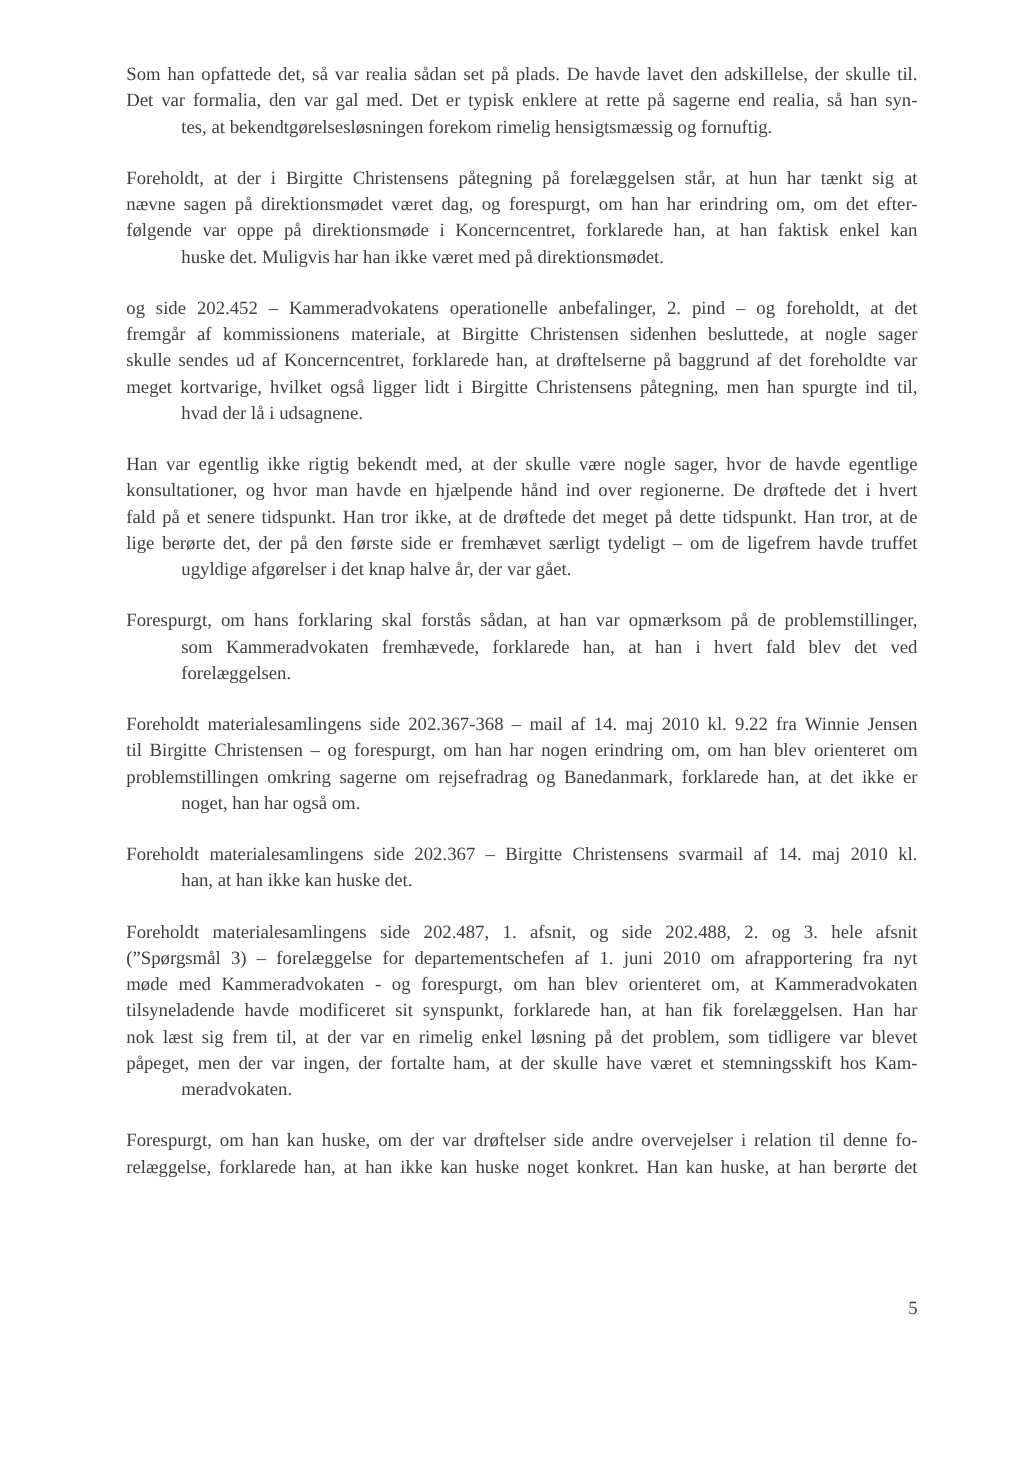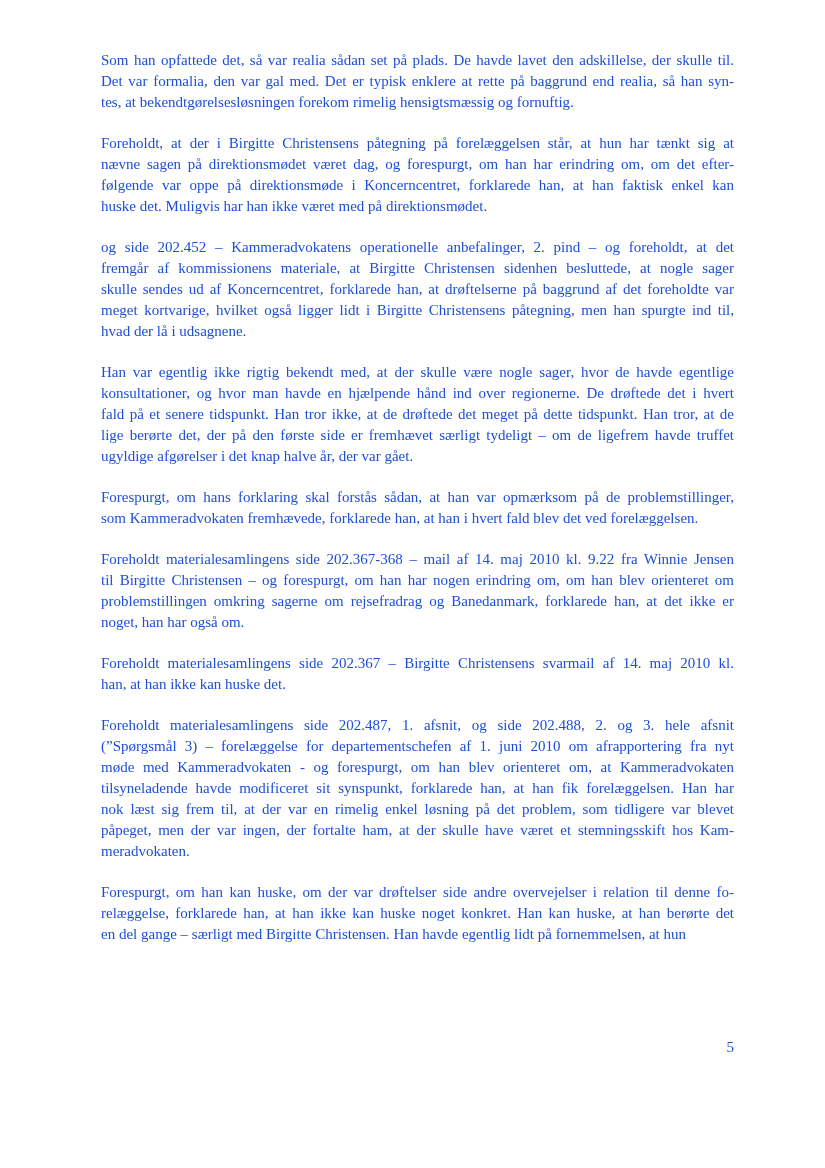--- a/index.html
+++ b/index.html
@@ -6,59 +6,60 @@
     margin: 0;
     padding: 0;
     background: #ffffff;
   }
   .page {
     position: relative;
     width: 825px;
     height: 1168px;
     background: #ffffff;
     font-family: "Liberation Serif", serif;
-    color: #1d4ed8;
+    color: #404040;
     overflow: hidden;
   }
   .text-block {
     position: absolute;
     left: 101px;
     top: 50px;
     width: 633px;
   }
   .paragraph {
     margin: 0 0 20px 0;
   }
   .line {
     font-size: 15px;
     line-height: 21px;
     text-align: justify;
     text-align-last: justify;
   }
   .line.last {
     text-align-last: left;
+    margin-left: 44px;
   }
   .page-number {
     position: absolute;
     left: 101px;
     top: 1037px;
     width: 633px;
     text-align: right;
     font-size: 15px;
     line-height: 21px;
   }
 </style>
 </head>
 <body>
 
 <div class="page">
   <div class="text-block" id="text-block">
       <div class="paragraph">
         <div class="line">Som han opfattede det, så var realia sådan set på plads. De havde lavet den adskillelse, der skulle til.</div>
-        <div class="line">Det var formalia, den var gal med. Det er typisk enklere at rette på baggrund end realia, så han syn-</div>
+        <div class="line">Det var formalia, den var gal med. Det er typisk enklere at rette på sagerne end realia, så han syn-</div>
         <div class="line last">tes, at bekendtgørelsesløsningen forekom rimelig hensigtsmæssig og fornuftig.</div>
       </div>
       <div class="paragraph">
         <div class="line">Foreholdt, at der i Birgitte Christensens påtegning på forelæggelsen står, at hun har tænkt sig at</div>
         <div class="line">nævne sagen på direktionsmødet været dag, og forespurgt, om han har erindring om, om det efter-</div>
         <div class="line">følgende var oppe på direktionsmøde i Koncerncentret, forklarede han, at han faktisk enkel kan</div>
         <div class="line last">huske det. Muligvis har han ikke været med på direktionsmødet.</div>
       </div>
       <div class="paragraph">
         <div class="line">og side 202.452 – Kammeradvokatens operationelle anbefalinger, 2. pind – og foreholdt, at det</div>
@@ -93,17 +94,16 @@
         <div class="line">(”Spørgsmål 3) – forelæggelse for departementschefen af 1. juni 2010 om afrapportering fra nyt</div>
         <div class="line">møde med Kammeradvokaten - og forespurgt, om han blev orienteret om, at Kammeradvokaten</div>
         <div class="line">tilsyneladende havde modificeret sit synspunkt, forklarede han, at han fik forelæggelsen. Han har</div>
         <div class="line">nok læst sig frem til, at der var en rimelig enkel løsning på det problem, som tidligere var blevet</div>
         <div class="line">påpeget, men der var ingen, der fortalte ham, at der skulle have været et stemningsskift hos Kam-</div>
         <div class="line last">meradvokaten.</div>
       </div>
       <div class="paragraph">
         <div class="line">Forespurgt, om han kan huske, om der var drøftelser side andre overvejelser i relation til denne fo-</div>
         <div class="line">relæggelse, forklarede han, at han ikke kan huske noget konkret. Han kan huske, at han berørte det</div>
-        <div class="line last">en del gange – særligt med Birgitte Christensen. Han havde egentlig lidt på fornemmelsen, at hun</div>
       </div>
     </div>
   <div class="page-number">5</div>
 </div>
 
 </body></html>

